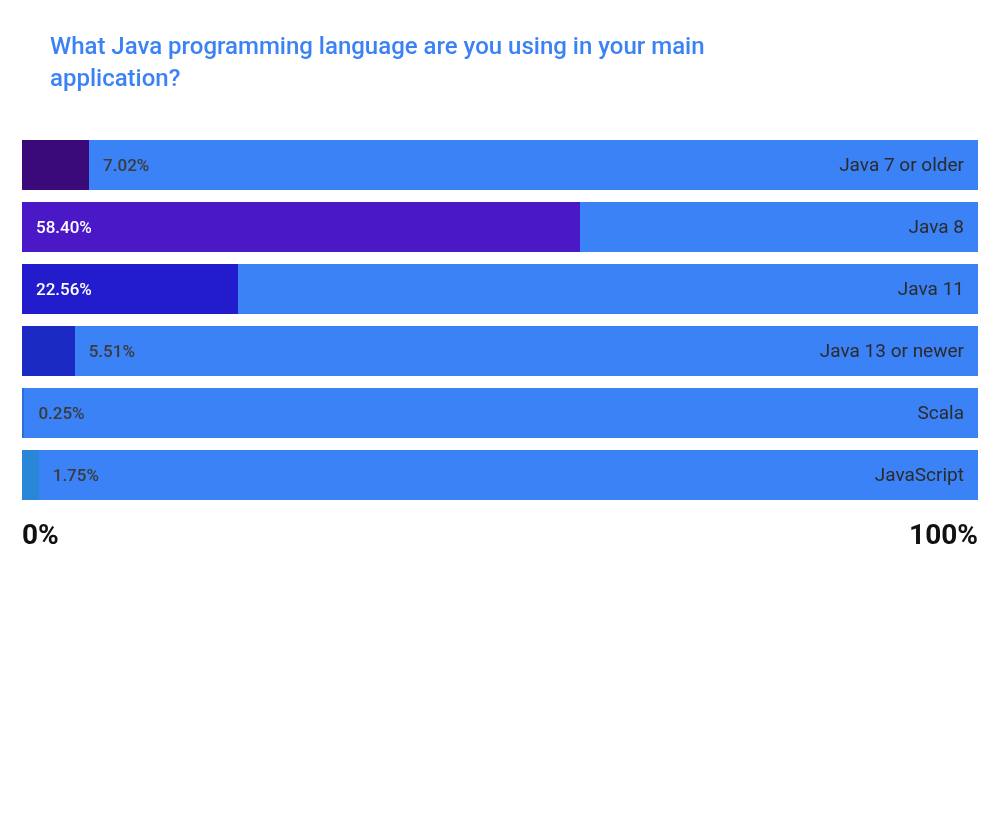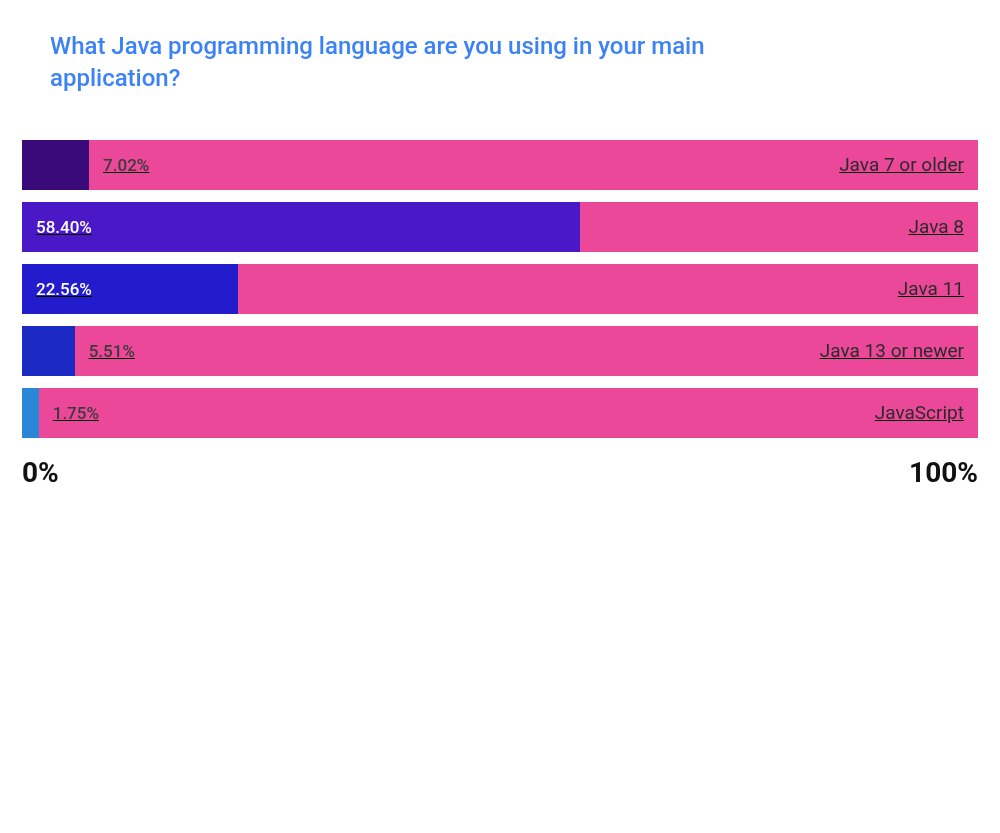--- a/index.html
+++ b/index.html
@@ -1,20 +1,20 @@
 <!DOCTYPE html>
 <html><head>
 <meta charset="utf-8">
 <style>
   * { box-sizing: border-box; margin: 0; padding: 0; }
   html, body { width: 1000px; height: 833px; background: #ffffff; font-family: -apple-system, BlinkMacSystemFont, "Segoe UI", Roboto, "Helvetica Neue", Arial, sans-serif; }
   .wrap { padding: 30px 20px 20px 20px; }
   .title { font-size: 24px; font-weight: 500; color: #3b82f6; line-height: 1.35; max-width: 720px; padding-left: 30px; margin-bottom: 45px; }
   .bars { display: flex; flex-direction: column; gap: 12px; padding: 0 2px; }
-  .row { position: relative; height: 50px; background: #ec4899; display: flex; align-items: center; text-decoration: underline; }
+  .row { position: relative; height: 50px; background: #3b82f6; display: flex; align-items: center; }
   .bar { position: absolute; left: 0; top: 0; bottom: 0; }
   .pct { position: relative; z-index: 2; font-size: 17px; font-weight: 500; }
   .pct.inside { color: #ffffff; padding-left: 14px; }
   .pct.outside { color: #3b3b3b; }
   .cat { margin-left: auto; padding-right: 14px; font-size: 19px; color: #2b2b2b; z-index: 2; }
   .axis { display: flex; justify-content: space-between; padding: 18px 2px 0 2px; font-size: 28px; font-weight: 700; color: #111; }
 </style>
 </head>
 <body>
 
@@ -37,20 +37,25 @@
         <div class="bar" style="width: 22.56%; background: rgb(34, 28, 204);"></div>
         <span class="pct inside">22.56%</span>
         <span class="cat">Java 11</span>
       </div>
       <div class="row">
         <div class="bar" style="width: 5.51%; background: rgb(26, 42, 194);"></div>
         <span class="pct outside" style="margin-left: calc(5.51% + 14px);">5.51%</span>
         <span class="cat">Java 13 or newer</span>
       </div>
       <div class="row">
+        <div class="bar" style="width: 0.25%; background: rgb(42, 110, 217);"></div>
+        <span class="pct outside" style="margin-left: calc(0.25% + 14px);">0.25%</span>
+        <span class="cat">Scala</span>
+      </div>
+      <div class="row">
         <div class="bar" style="width: 1.75%; background: rgb(42, 134, 214);"></div>
         <span class="pct outside" style="margin-left: calc(1.75% + 14px);">1.75%</span>
         <span class="cat">JavaScript</span>
       </div>
     </div>
 
   <div class="axis">
     <span>0%</span>
     <span>100%</span>
   </div>

